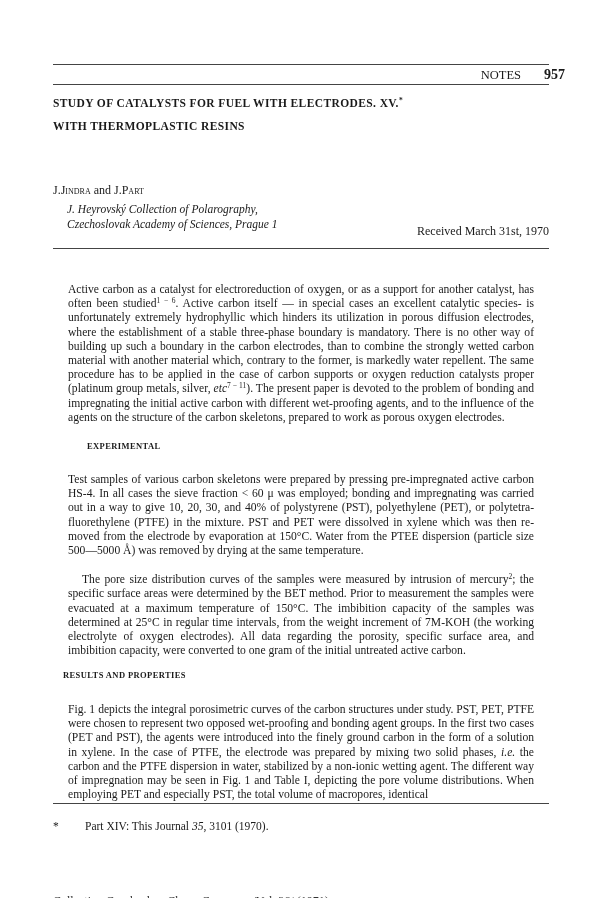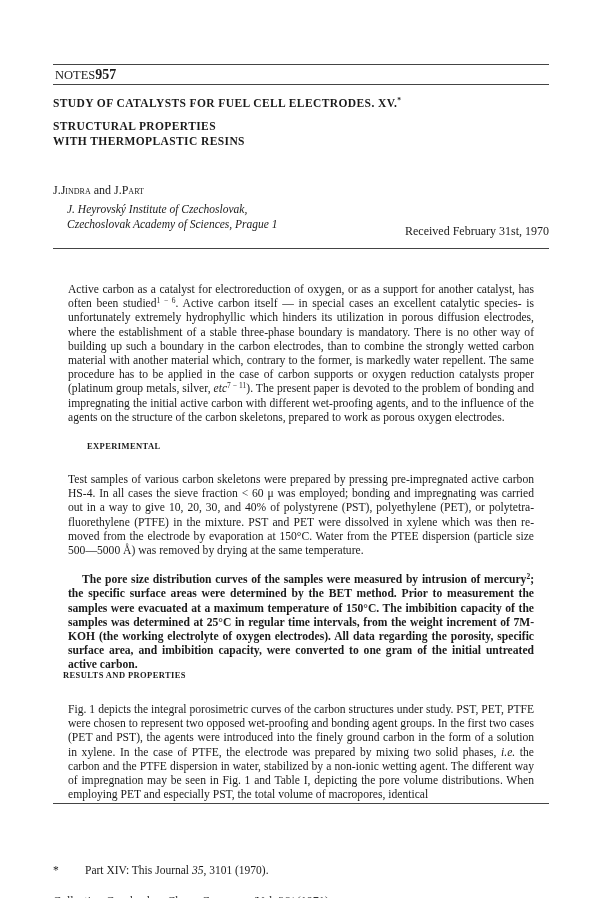--- a/index.html
+++ b/index.html
@@ -4,25 +4,25 @@
   <style>
     html, body { margin: 0; padding: 0; background: #ffffff; }
     body {
       width: 600px; height: 898px; position: relative; overflow: hidden;
       font-family: "Liberation Serif", "DejaVu Serif", serif;
       color: #1a1a1a;
     }
     .page { position: absolute; left: 53px; top: 0; width: 496px; }
     .rule { position: absolute; left: 0; width: 496px; height: 1px; background: #444; }
     .running-head {
-      position: absolute; top: 67px; left: 2px; width: 496px;
-      display: flex; justify-content: flex-start; align-items: baseline;
+      position: absolute; top: 67px; left: 16px; width: 496px;
+      display: flex; justify-content: flex-end; align-items: baseline;
       font-size: 12.5px;
     }
-    .running-head .pageno { font-weight: bold; font-size: 14px; }
+    .running-head .pageno { font-weight: bold; font-size: 14px; margin-left: 23px; }
     .series-title {
       position: absolute; top: 97px; left: 0;
       font-weight: bold; font-size: 11.5px; letter-spacing: 0.4px;
     }
     .article-title {
       position: absolute; top: 119px; left: 0;
       font-weight: bold; font-size: 11.5px; letter-spacing: 0.4px; line-height: 15px;
     }
     .authors { position: absolute; top: 183px; left: 0; font-size: 12px; }
     .authors .sc { font-variant: small-caps; margin-top: 34px; }
@@ -30,61 +30,60 @@
       position: absolute; top: 202px; left: 14px;
       font-style: italic; font-size: 11.5px; line-height: 15px;
     }
     .received { position: absolute; top: 224px; right: 0; font-size: 12px; }
     .dot { position: absolute; top: 222px; left: 39px; font-size: 10px; }
     .body-text {
       position: absolute; left: 0; width: 496px;
       font-size: 11.6px; line-height: 14.2px; text-align: justify;
     }
     .body-text p { margin: 15px; }
-    .body-text p.indent { text-indent: 14px; font-weight: bold; }
+    .body-text p.indent { text-indent: 14px; }
     sup { font-size: 7.5px; vertical-align: 4px; line-height: 0; }
     .section-head {
       position: absolute; left: 10px; font-size: 8.5px; font-weight: bold; letter-spacing: 0.4px;
     }
-    .footnote { position: absolute; top: 820px; left: 0; font-size: 11.5px; margin-top: 44px; }
+    .footnote { position: absolute; top: 820px; left: 0; font-size: 11.5px; }
     .footnote .mark { display: inline-block; width: 32px; }
     .footer { position: absolute; top: 894px; left: 0; font-size: 12px; color: #333; }
   </style>
 </head>
 <body>
 
 <div class="page">
 
   <div class="rule" style="top:64px;"></div>
   <div class="running-head">
     <span>NOTES</span>
     <span class="pageno">957</span>
   </div>
   <div class="rule" style="top:84px;"></div>
 
   <div class="series-title">
-    <span>STUDY OF CATALYSTS FOR FUEL CELL ELECTRODES. XV.</span><sup>*</sup>
+    <span>STUDY OF CATALYSTS FOR FUEL WITH ELECTRODES. XV.</span><sup>*</sup>
   </div>
 
   <div class="article-title">
-    <div>STRUCTURAL PROPERTIES</div>
     <div>WITH THERMOPLASTIC RESINS</div>
   </div>
 
   <div class="authors">
     <span>J.</span><span class="sc">Jindra</span><span> and </span><span>J.</span><span class="sc">Part</span>
   </div>
 
   <div class="affil">
-    <div>J. Heyrovský Institute of Czechoslovak,</div>
+    <div>J. Heyrovský Collection of Polarography,</div>
     <div>Czechoslovak Academy of Sciences, Prague 1</div>
   </div>
 
   <div class="dot">·</div>
-  <div class="received">Received February 31st, 1970</div>
+  <div class="received">Received March 31st, 1970</div>
 
   <div class="rule" style="top:248px;"></div>
 
   <div class="body-text" style="top:268px;">
     <p><span>Active carbon as a catalyst for electroreduction of oxygen, or as a support for another catalyst, has often been studied</span><sup>1 − 6</sup><span>. Active carbon itself — in special cases an excellent catalytic species- is unfortunately extremely hydrophyllic which hinders its utilization in porous diffusion electrodes, where the establishment of a stable three-phase boundary is mandatory. There is no other way of building up such a boundary in the carbon electrodes, than to combine the strongly wetted carbon material with another material which, contrary to the former, is markedly water repellent. The same procedure has to be applied in the case of carbon supports or oxygen reduction catalysts proper (platinum group metals, silver, </span><i>etc</i><sup>7 − 11</sup><span>). The present paper is devoted to the problem of bonding and impregnating the initial active carbon with different wet-proofing agents, and to the influence of the agents on the structure of the carbon skeletons, prepared to work as porous oxygen electrodes.</span></p>
   </div>
 
   <div class="section-head" style="top:441px;padding-left:24px;">EXPERIMENTAL</div>
 
   <div class="body-text" style="top:458px;">

